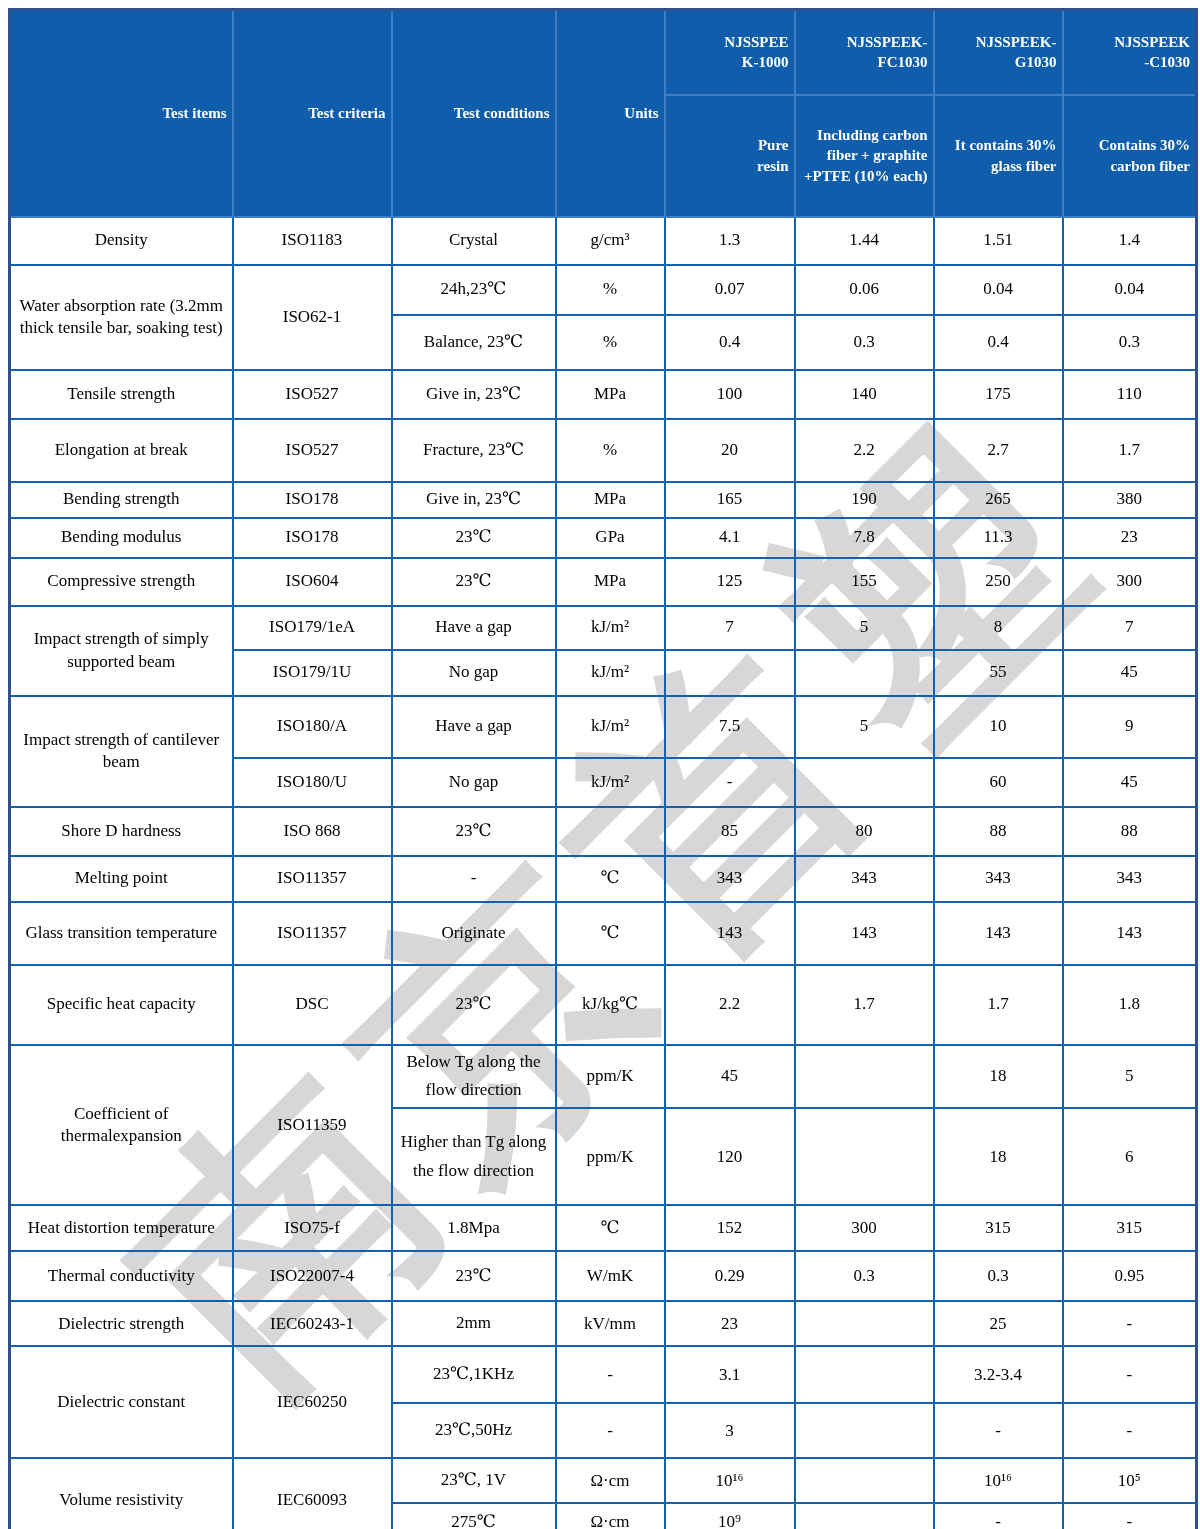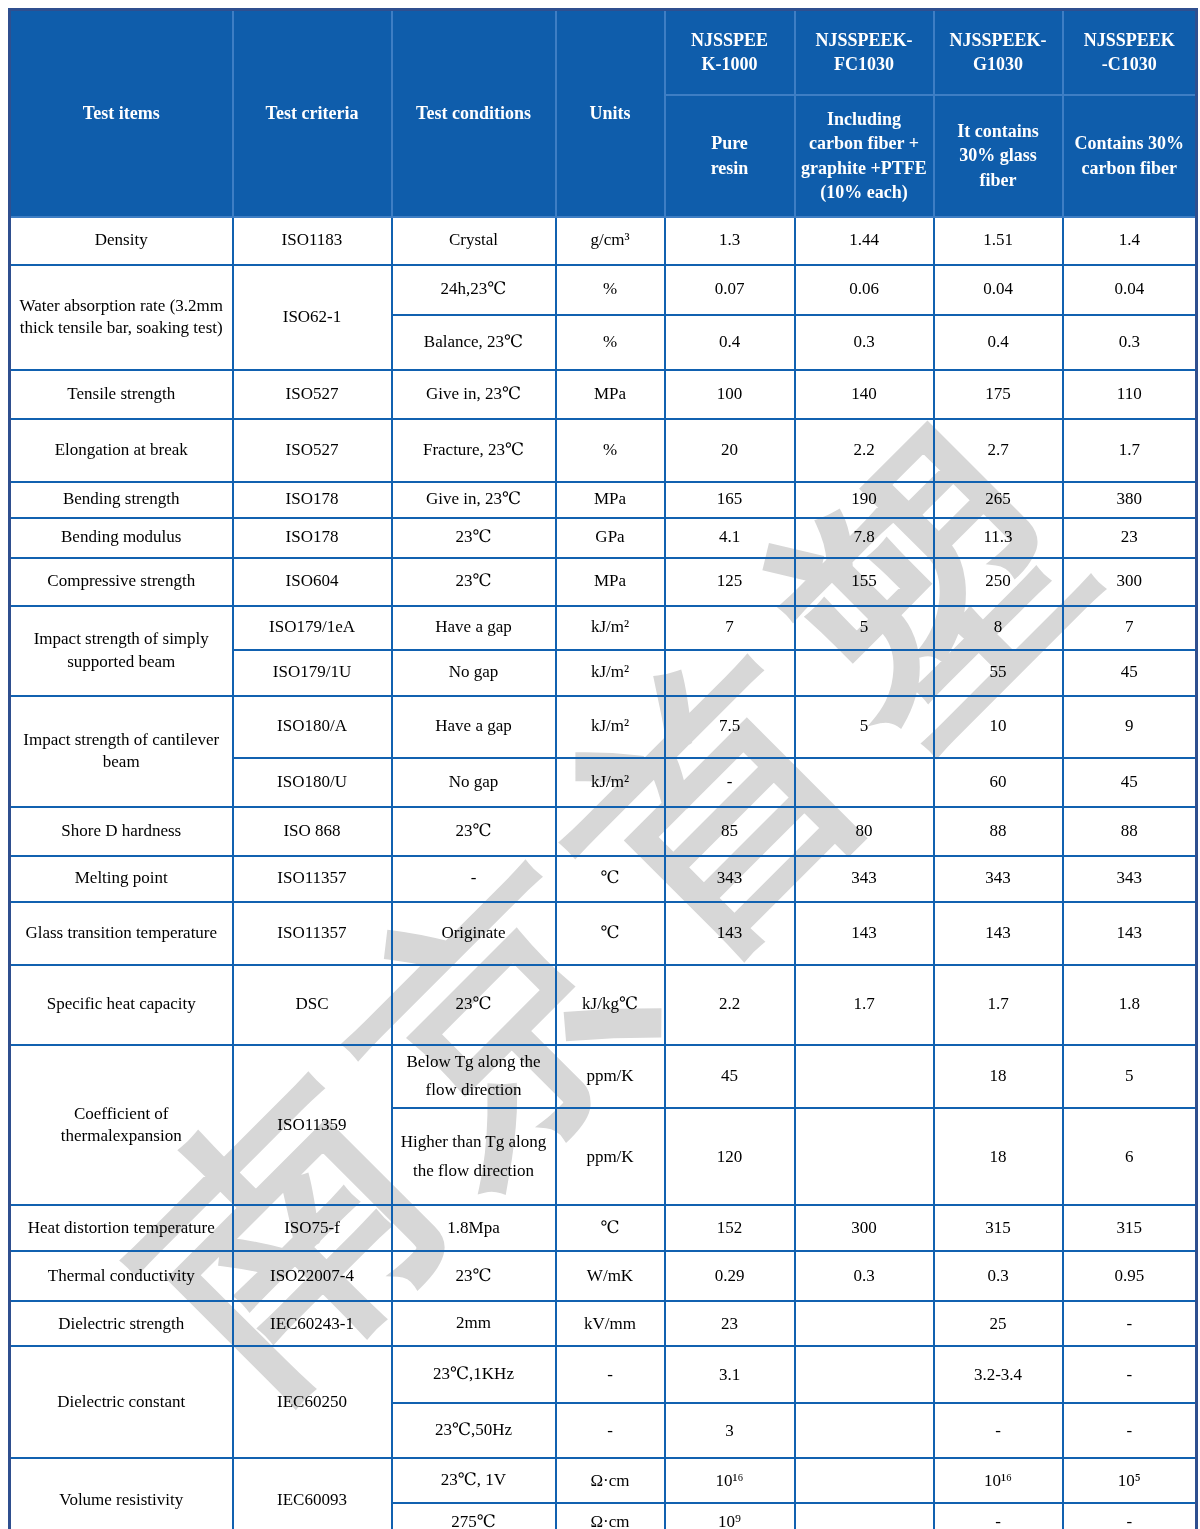--- a/index.html
+++ b/index.html
@@ -39,24 +39,24 @@
     width:1187px;
     border-collapse:collapse;
     table-layout:fixed;
     z-index:1;
     border:3px solid var(--outer);
   }
   thead th{
     background:var(--header-bg);
     color:#ffffff;
     font-weight:bold;
-    font-size:18px;
+    font-size:15px;
     line-height:1.35;
     border:2px solid var(--header-grid);
-    text-align:center;
+    text-align:right;
     vertical-align:middle;
     white-space:pre-line;
     padding:2px 5px;
   }
   thead tr.hdr-row-1{height:85px;}
   thead tr.hdr-row-2{height:122px;}
   tbody td{
     border:2px solid var(--grid);
     background:transparent;
     color:var(--text);

